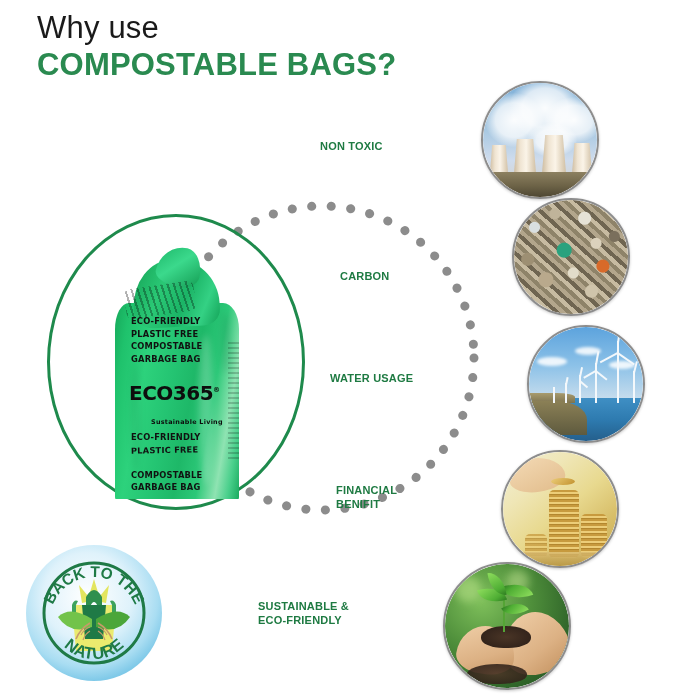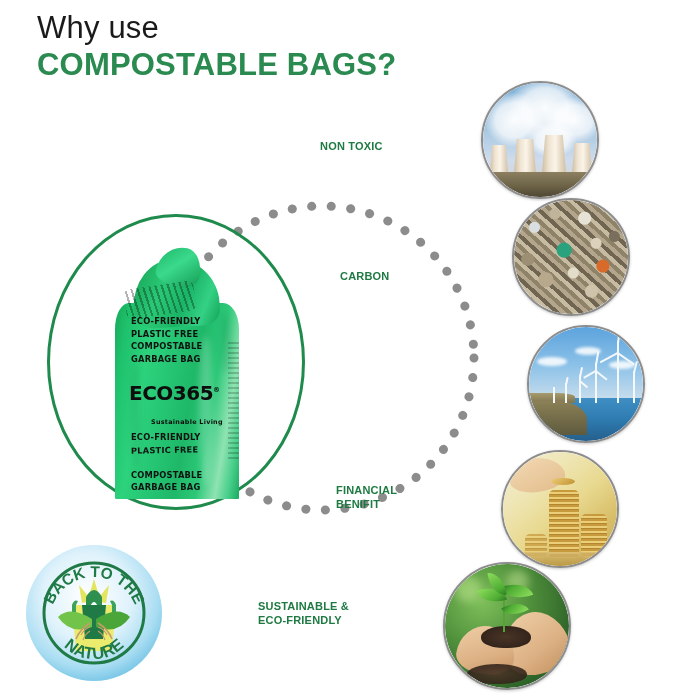--- a/index.html
+++ b/index.html
@@ -410,20 +410,21 @@
     </div>
     <div class="photo" style="left:512px; top:198px; width:118px; height:118px;">
       <div class="photo-inner">
           <div class="ph-trash"></div>
         </div>
     </div>
   </div>
 
   <div class="benefit">
     <div class="benefit-label" style="left:330px; top:372px; width:188px;">
+      <div>WATER USAGE</div>
     </div>
     <div class="photo" style="left:527px; top:325px; width:118px; height:118px;">
       <div class="photo-inner">
         <div class="ph-wsky"></div>
         <div class="ph-wsea"></div>
         <div class="ph-cloud" style="left:8px;  top:30px; width:30px; height:9px;"></div>
         <div class="ph-cloud" style="left:46px; top:20px; width:26px; height:8px;"></div>
         <div class="ph-cloud" style="left:80px; top:34px; width:26px; height:8px;"></div>
         <div class="ph-land" style="left:0; top:66px; width:46px; height:10px; border-radius:0 40% 0 0;"></div>
         <div class="ph-land" style="left:2px; top:74px; width:56px; height:34px; border-radius:0 55% 0 0; background:linear-gradient(180deg,#8b8056 0%,#5e5a3e 100%);"></div>

